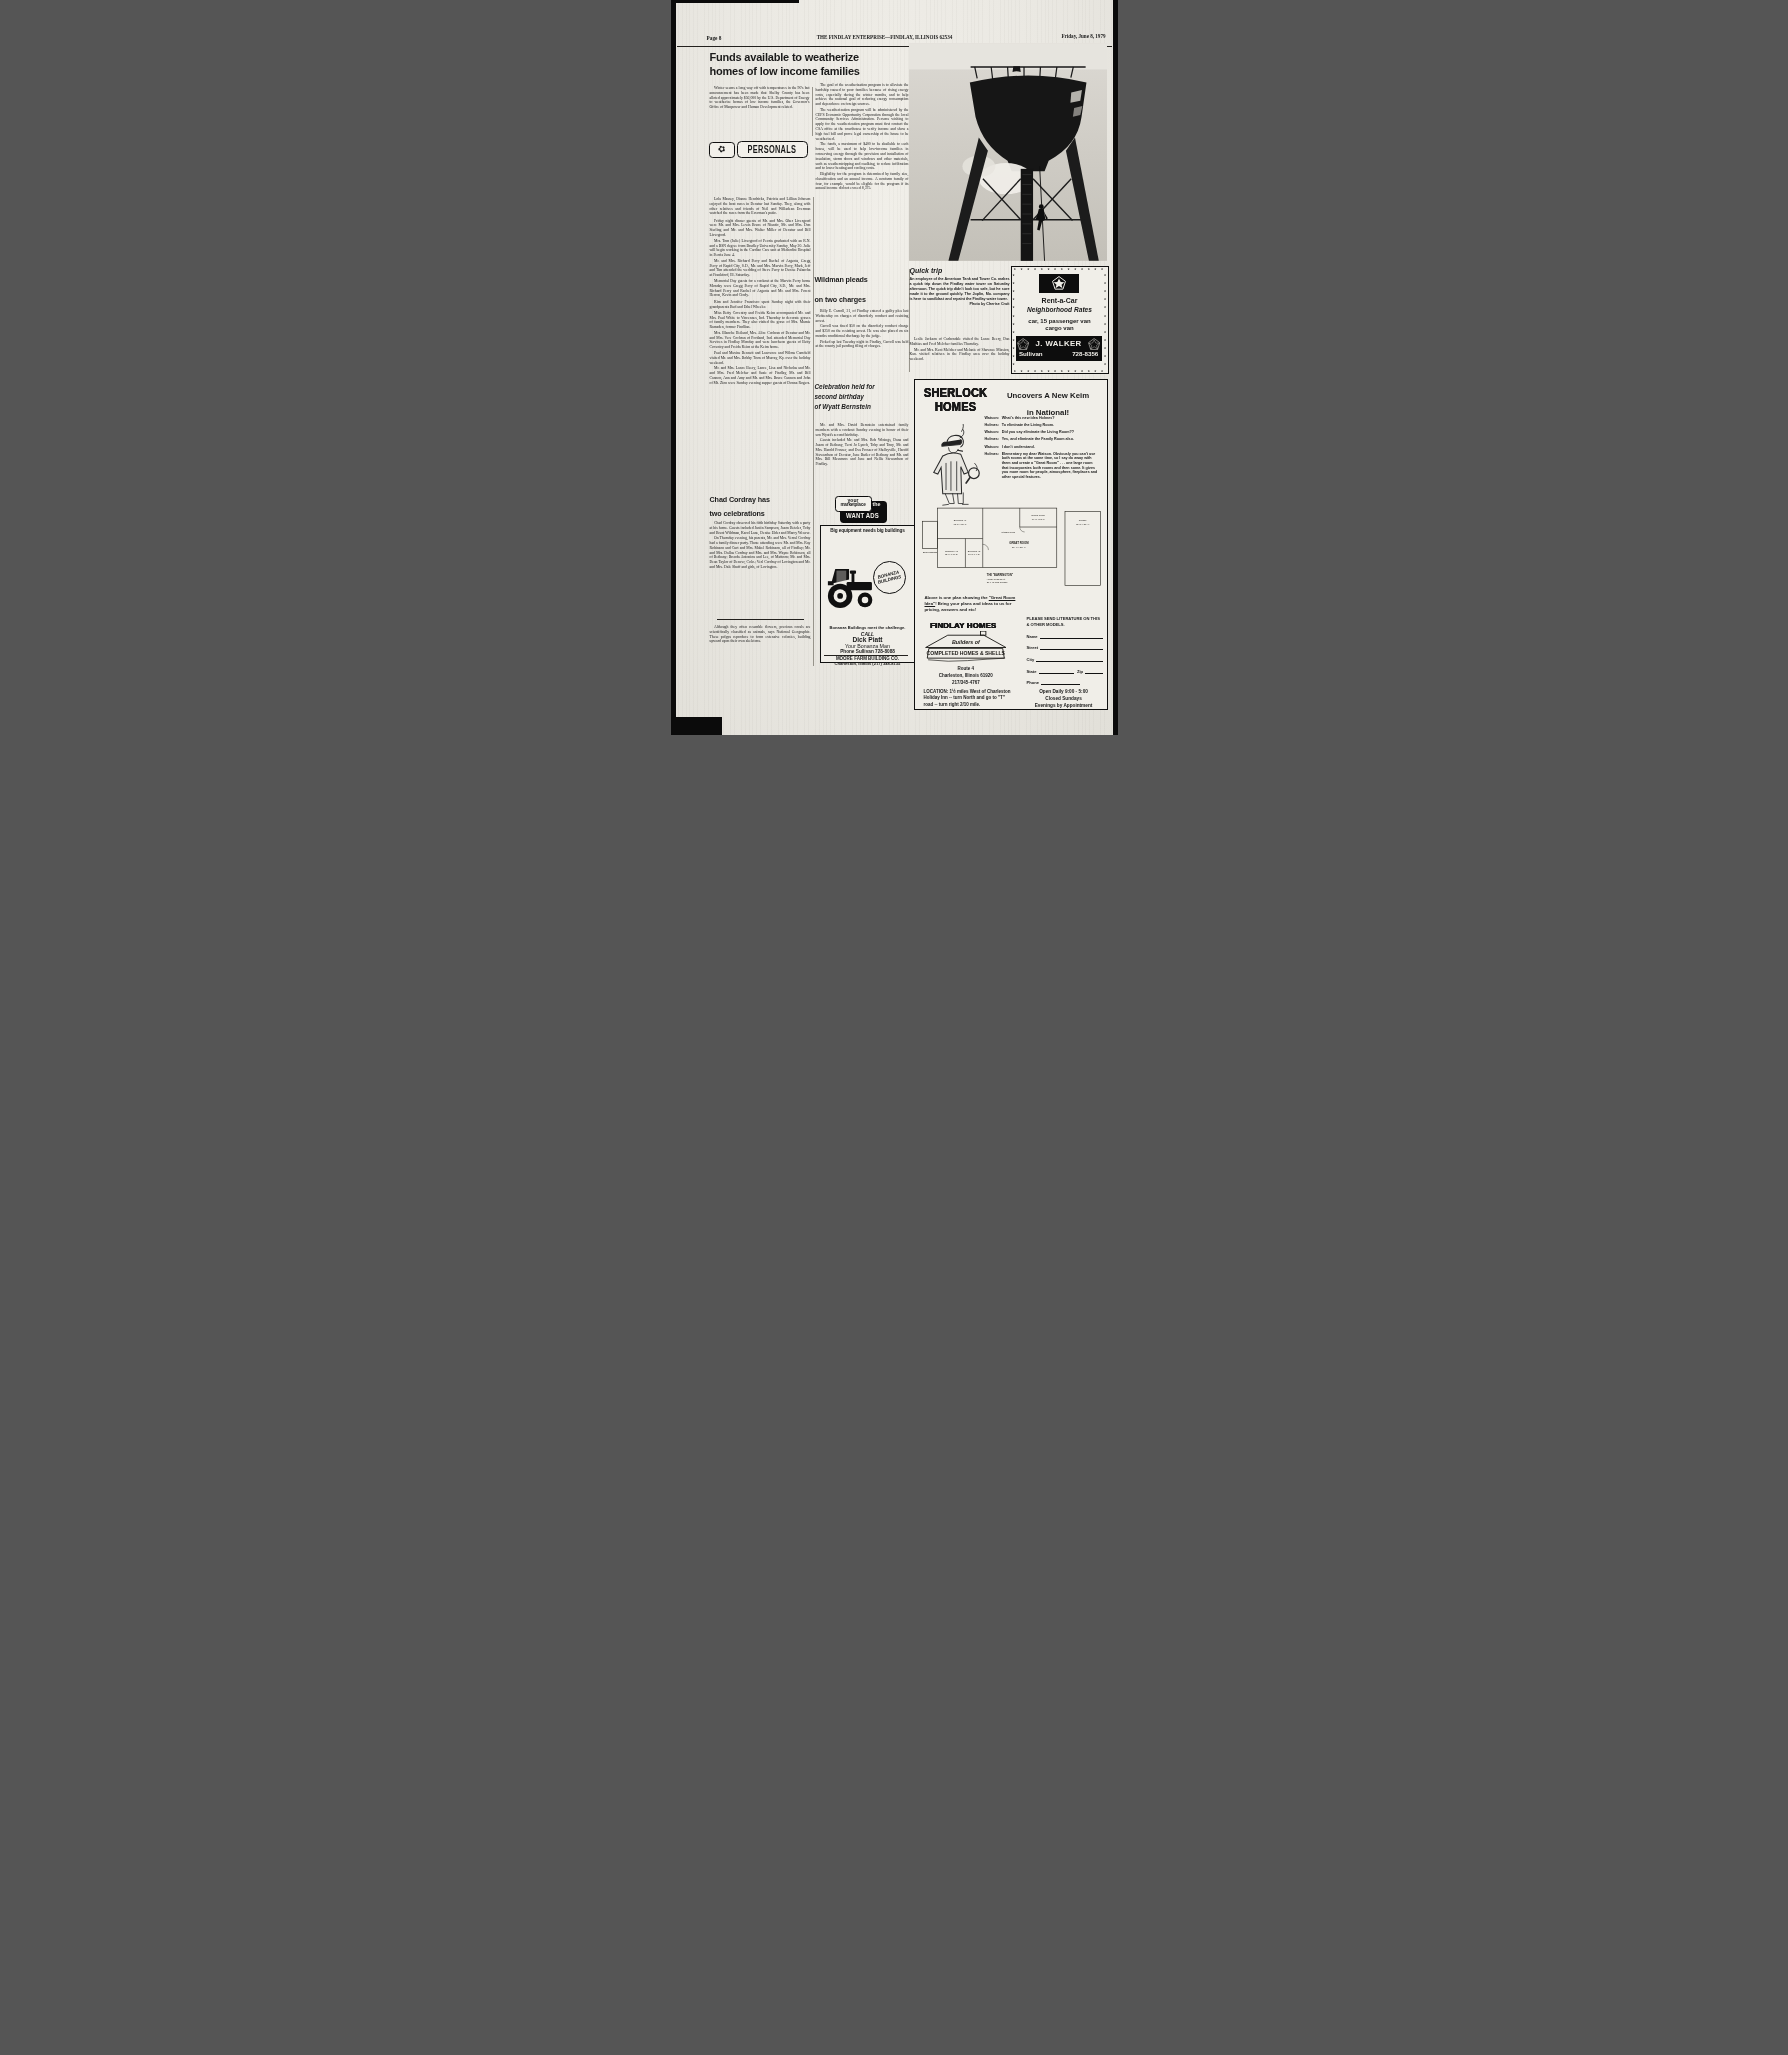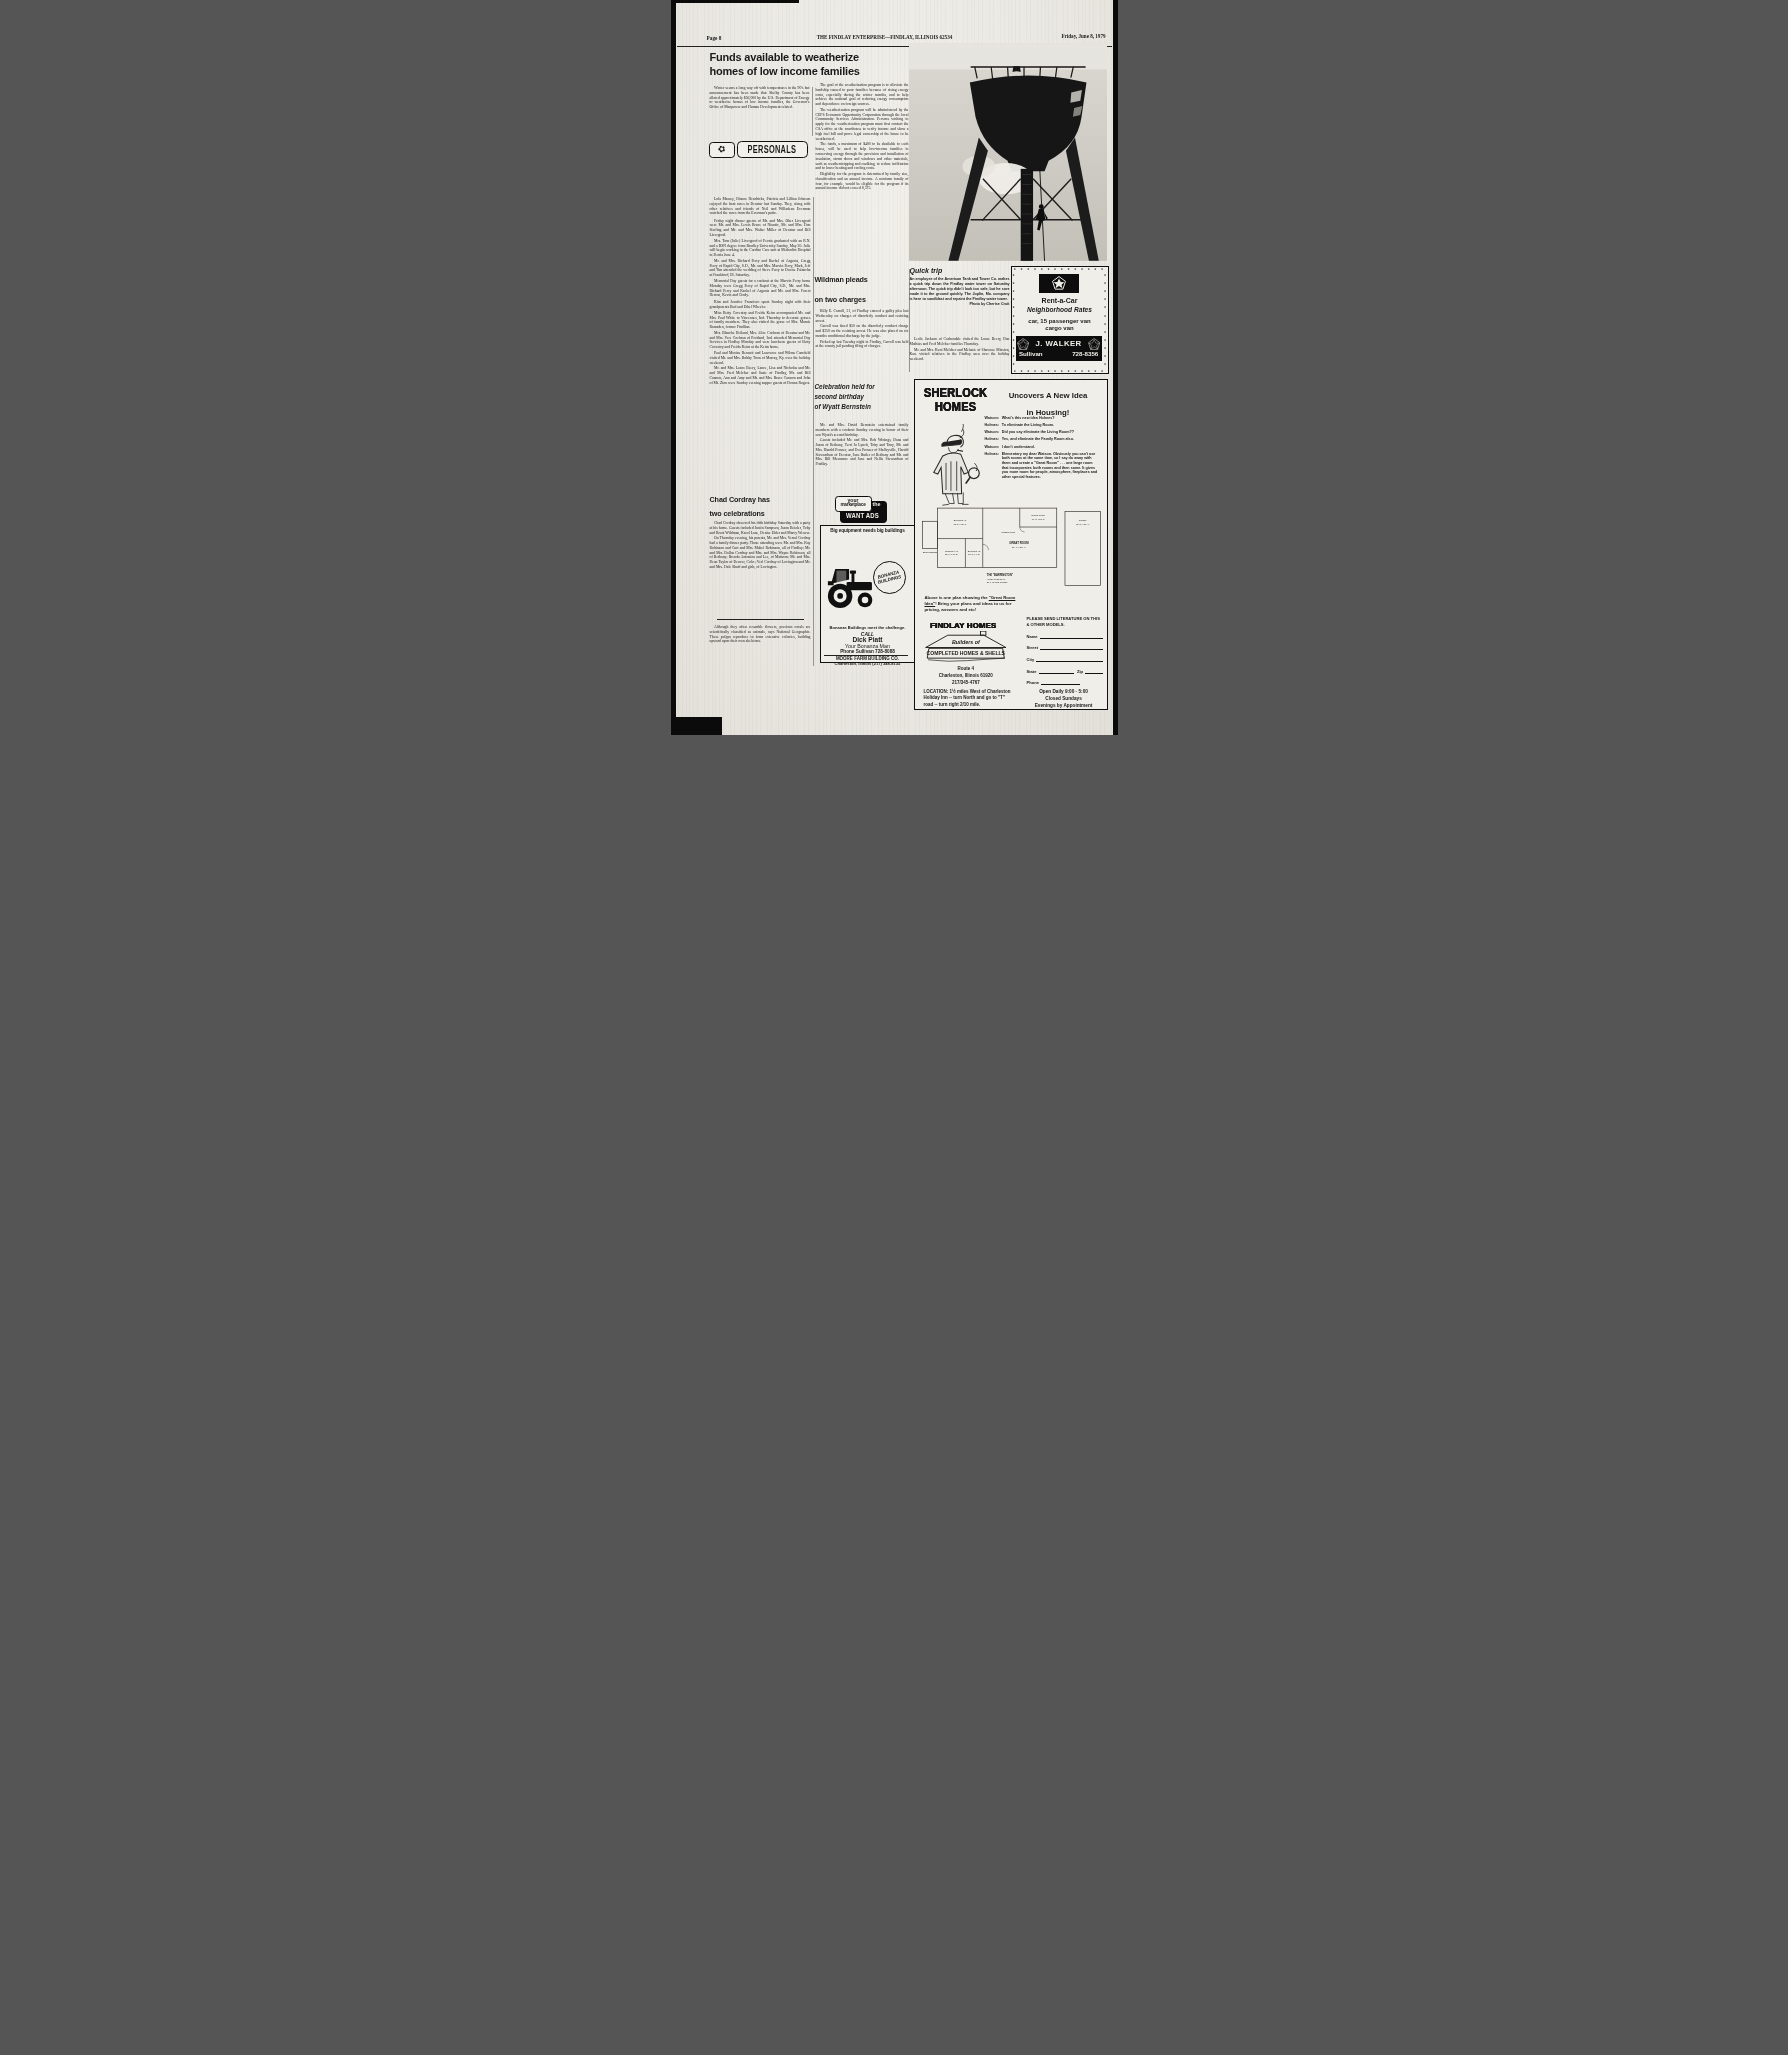--- a/index.html
+++ b/index.html
@@ -276,22 +276,22 @@
       <div class="sans b abs" style="right:3.3px;top:14px;font-size:6.2px;">728-8356</div>
     </div>
   </div>
 
   <div class="box" style="left:243px;top:379px;width:192px;height:329px;background:#f0eee8;">
     <div class="abs chunky ctr" style="left:4.1px;top:6.6px;width:74px;font-size:11px;line-height:1.2;transform:scaleY(1.12);">
       <div>SHERLOCK</div>
       <div>HOMES</div>
     </div>
     <div class="abs sans b ctr" style="left:80px;top:8.2px;width:107px;font-size:7.8px;line-height:2.1;">
-      <div>Uncovers A New Idea</div>
-      <div>in Housing!</div>
+      <div>Uncovers A New Keim</div>
+      <div>in National!</div>
     </div>
 
     <div class="abs dlg" style="left:70px;top:36px;width:118px;">
       <div class="dlg-row">
         <span class="dlg-sp">Watson:</span>
         <span class="dlg-tx">What's this new idea Holmes?</span>
       </div>
       <div class="dlg-row">
         <span class="dlg-sp">Holmes:</span>
         <span class="dlg-tx">To eliminate the Living Room.</span>

